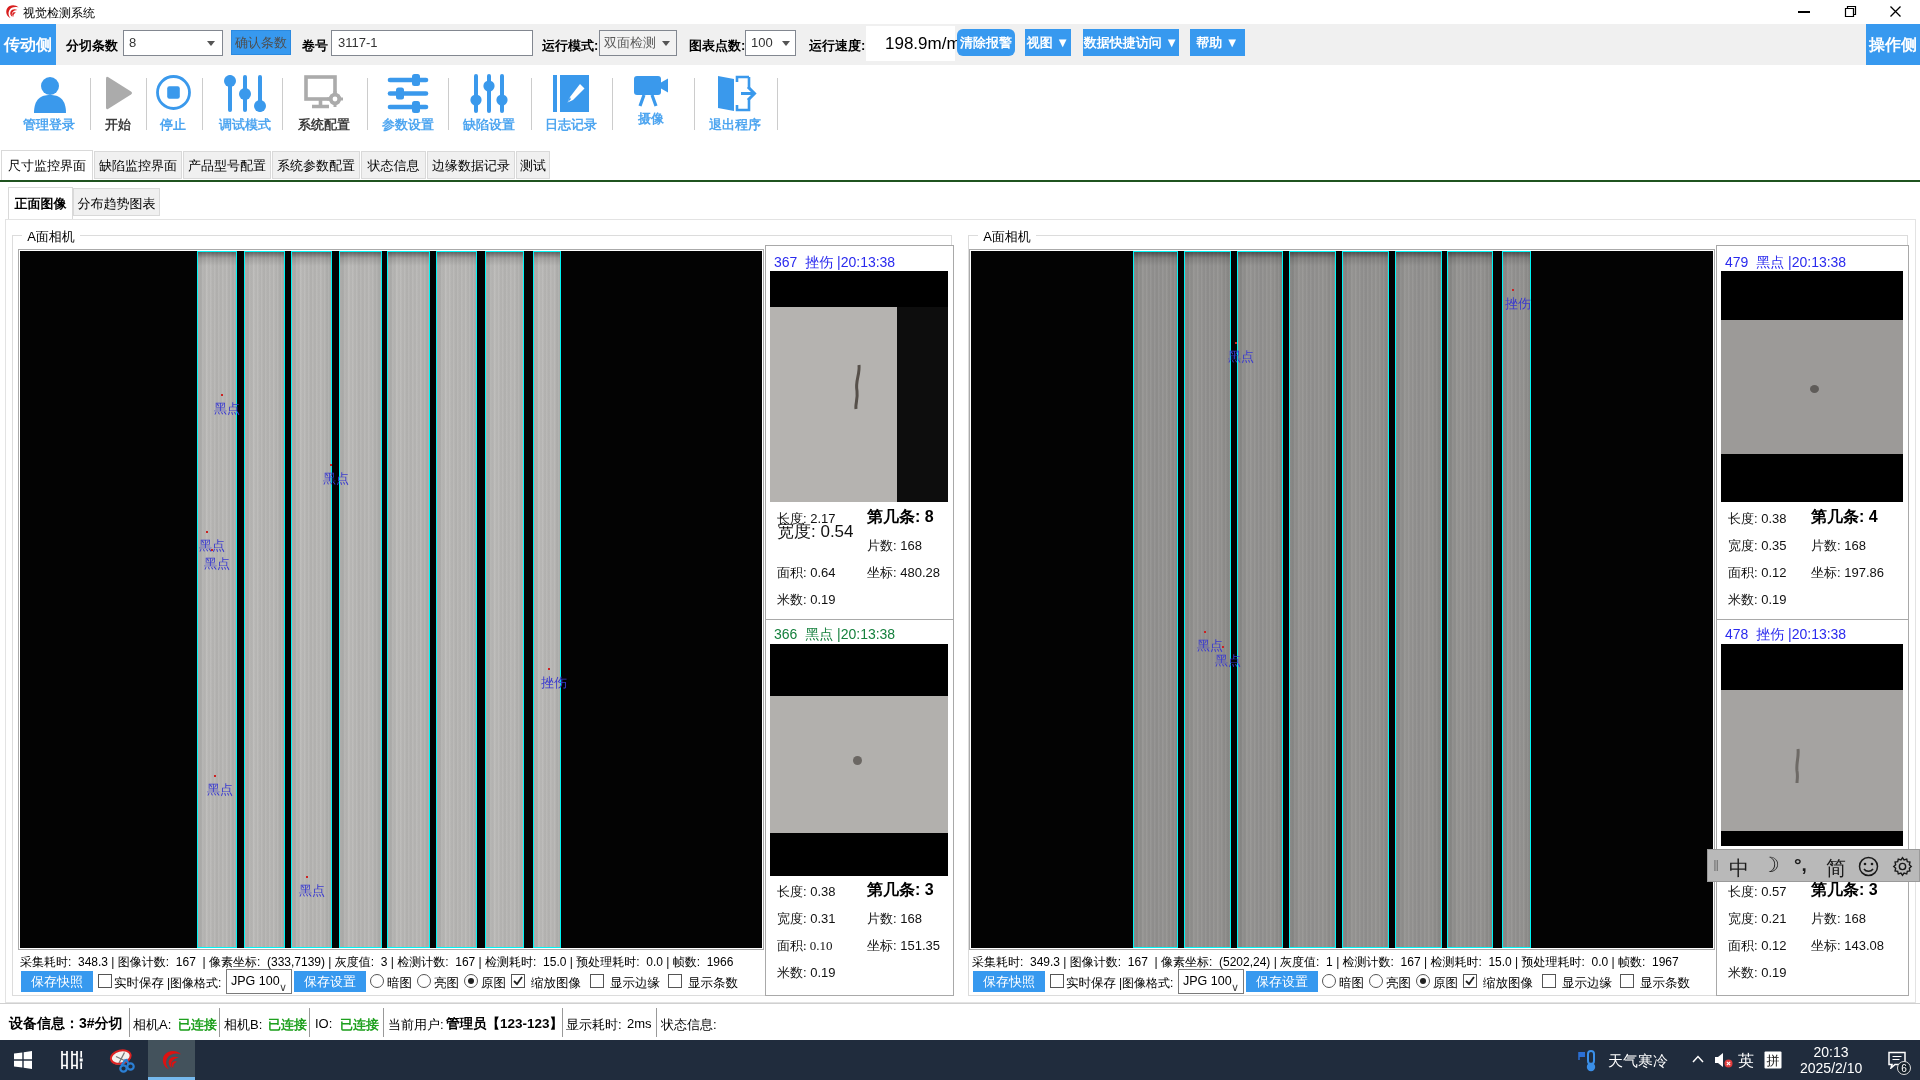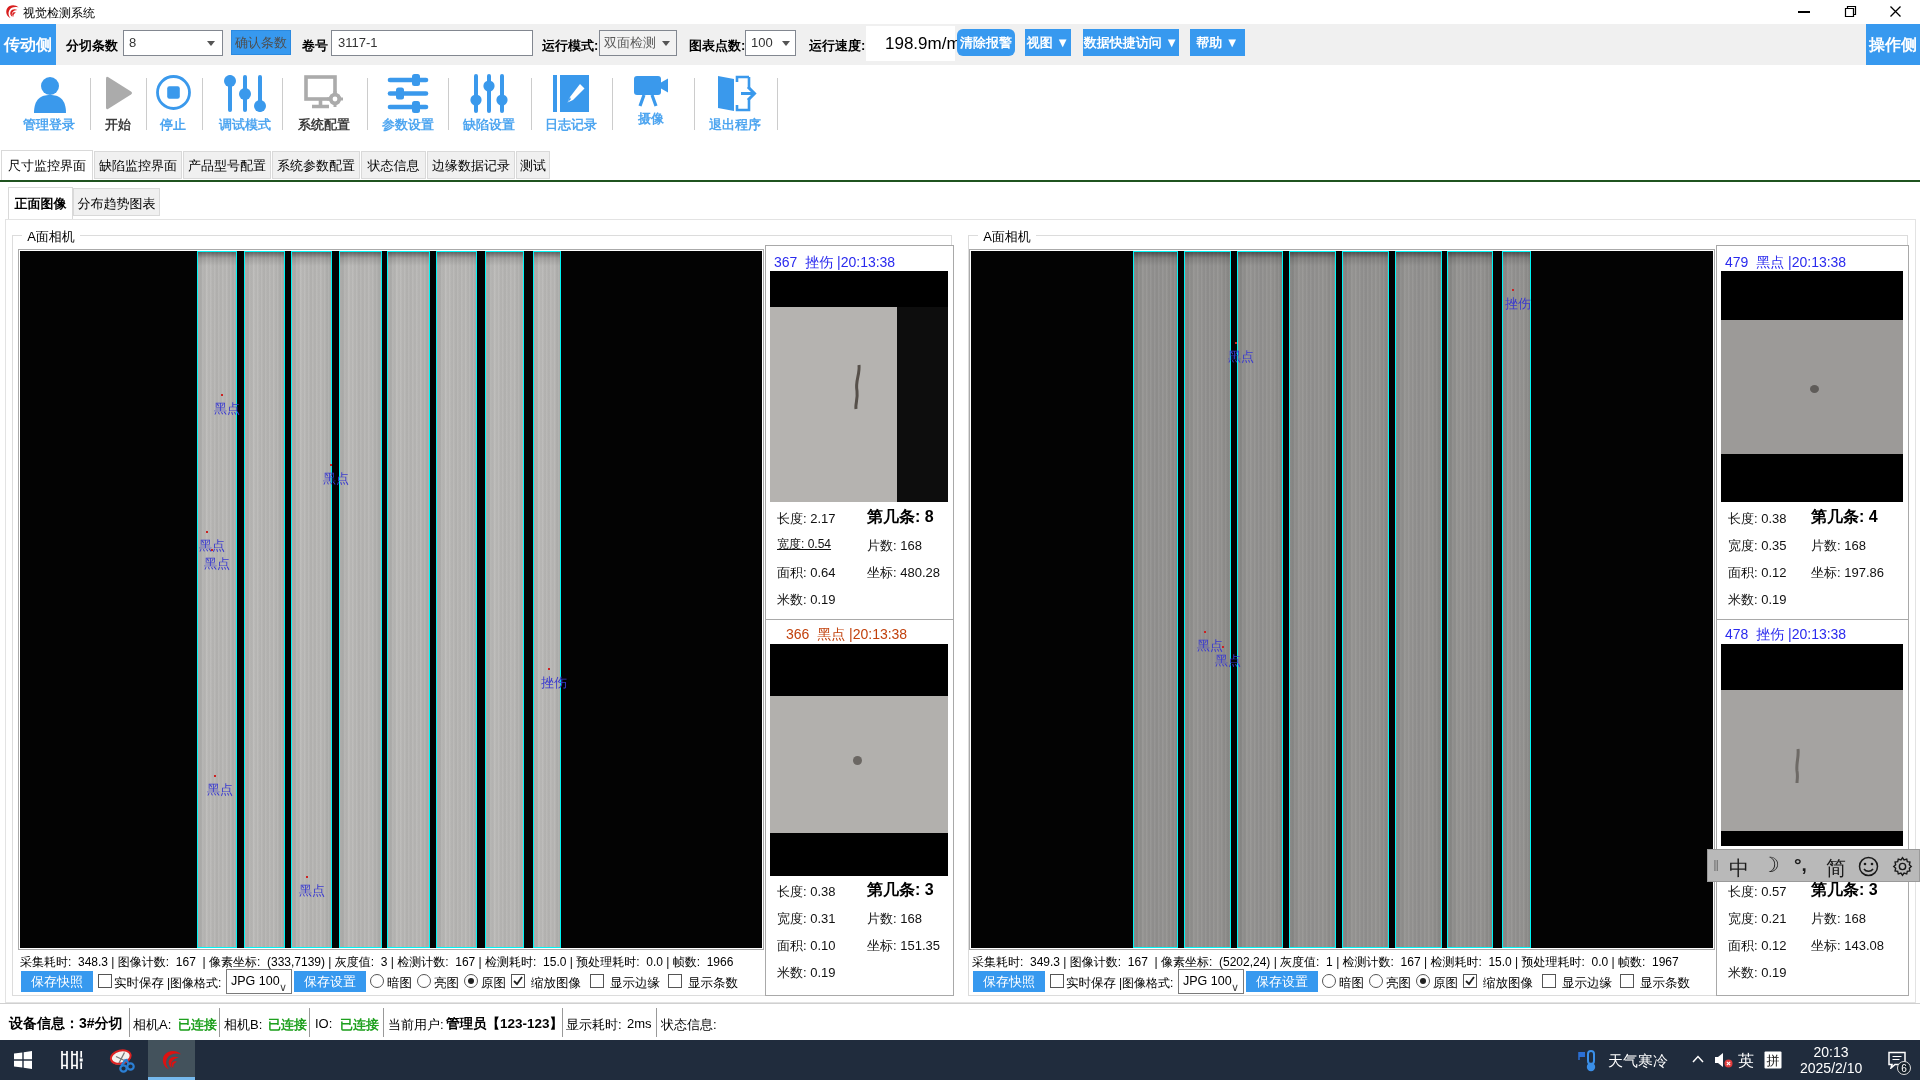--- a/index.html
+++ b/index.html
@@ -208,37 +208,37 @@
   <div class="abs" style="left:8px;top:8px;font-size:14px;color:#2A2AEE;">367&nbsp; 挫伤 |20:13:38</div>
   <div class="abs" style="left:4px;top:25px;width:178px;height:231px;background:#000;overflow:hidden;">
     <div class="abs" style="left:0;top:36px;width:127px;height:195px;background:#b5b3b0;"></div>
     <div class="abs" style="left:127px;top:36px;width:51px;height:195px;background:#0d0d0d;"></div>
     <svg class="abs" style="left:78px;top:92px;" width="18" height="48">
         <path d="M11 2 C12 12 7 18 9 28 C10 36 7 42 8 46" stroke="#56504a" stroke-width="3" fill="none"></path>
       </svg>
   </div>
   <div class="abs" style="left:11px;top:264px;font-size:13px;color:#111;">长度: 2.17</div>
   <div class="abs bold" style="left:101px;top:261px;font-size:16px;color:#000;">第几条: 8</div>
-  <div class="abs" style="left:11px;top:290px;font-size:12px;color:#111;text-decoration:underline;">宽度: 0.54</div>
+  <div class="abs" style="left:11px;top:274px;font-size:17px;color:#111;">宽度: 0.54</div>
   <div class="abs" style="left:101px;top:291px;font-size:13px;color:#111;">片数: 168</div>
   <div class="abs" style="left:11px;top:318px;font-size:13px;color:#111;">面积: 0.64</div>
   <div class="abs" style="left:101px;top:318px;font-size:13px;color:#111;">坐标: 480.28</div>
   <div class="abs" style="left:11px;top:345px;font-size:13px;color:#111;">米数: 0.19</div>
 </div>
 <div class="abs" style="left:765px;top:619px;width:189px;height:377px;background:#fff;border:1px solid #a9a9a9;">
-  <div class="abs" style="left:20px;top:6px;font-size:14px;color:#c2410c;">366&nbsp; 黑点 |20:13:38</div>
+  <div class="abs" style="left:8px;top:6px;font-size:14px;color:#15803d;">366&nbsp; 黑点 |20:13:38</div>
   <div class="abs" style="left:4px;top:24px;width:178px;height:232px;background:#000;overflow:hidden;">
     <div class="abs" style="left:0;top:52px;width:178px;height:137px;background:#b2b0ad;"></div>
     <div class="abs" style="left:83px;top:112px;width:9px;height:9px;border-radius:50%;background:#6b6763;"></div>
   </div>
   <div class="abs" style="left:11px;top:263px;font-size:13px;color:#111;">长度: 0.38</div>
   <div class="abs bold" style="left:101px;top:260px;font-size:16px;color:#000;">第几条: 3</div>
   <div class="abs" style="left:11px;top:290px;font-size:13px;color:#111;">宽度: 0.31</div>
   <div class="abs" style="left:101px;top:290px;font-size:13px;color:#111;">片数: 168</div>
-  <div class="abs" style="left:11px;top:317px;font-size:13px;color:#111;">面积: 0.10</div>
+  <div class="abs" style="left:11px;top:317px;font-size:13px;color:#111;font-family:Liberation Serif, serif;">面积: 0.10</div>
   <div class="abs" style="left:101px;top:317px;font-size:13px;color:#111;">坐标: 151.35</div>
   <div class="abs" style="left:11px;top:344px;font-size:13px;color:#111;">米数: 0.19</div>
 </div>
 <div class="abs" style="left:1716px;top:245px;width:193px;height:375px;background:#fff;border-left:1px solid #a9a9a9;border-right:1px solid #a9a9a9;border-top:1px solid #a9a9a9;">
   <div class="abs" style="left:8px;top:8px;font-size:14px;color:#2A2AEE;">479&nbsp; 黑点 |20:13:38</div>
   <div class="abs" style="left:4px;top:25px;width:182px;height:231px;background:#000;overflow:hidden;">
     <div class="abs" style="left:0;top:49px;width:182px;height:134px;background:#9c9a98;"></div>
     <div class="abs" style="left:89px;top:114px;width:9px;height:8px;border-radius:50%;background:#5f5c59;"></div>
   </div>
   <div class="abs" style="left:11px;top:264px;font-size:13px;color:#111;">长度: 0.38</div>

